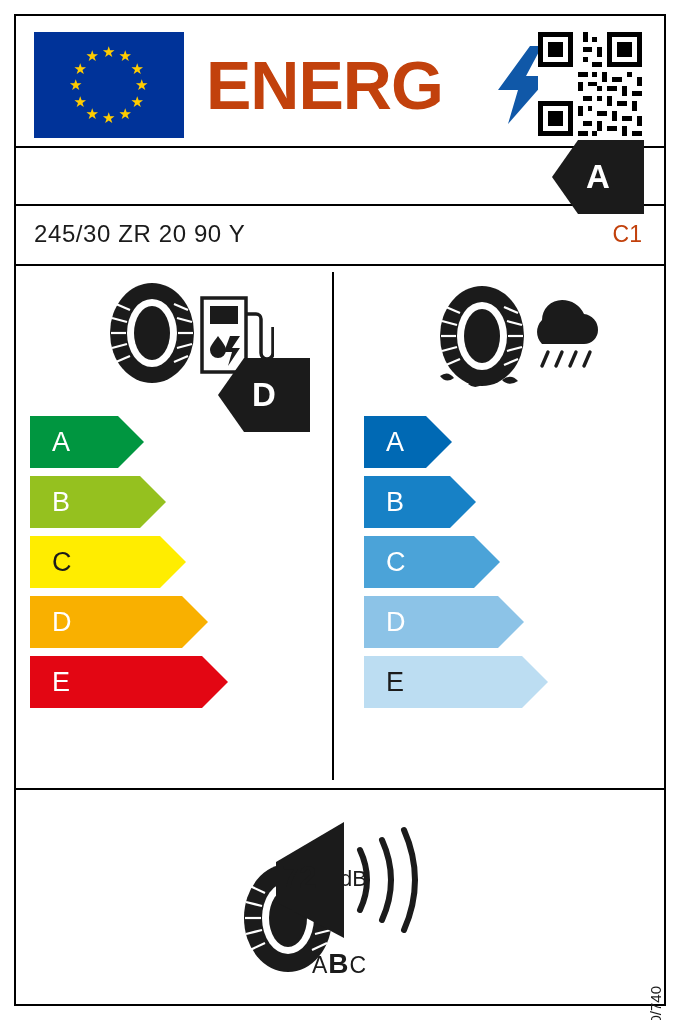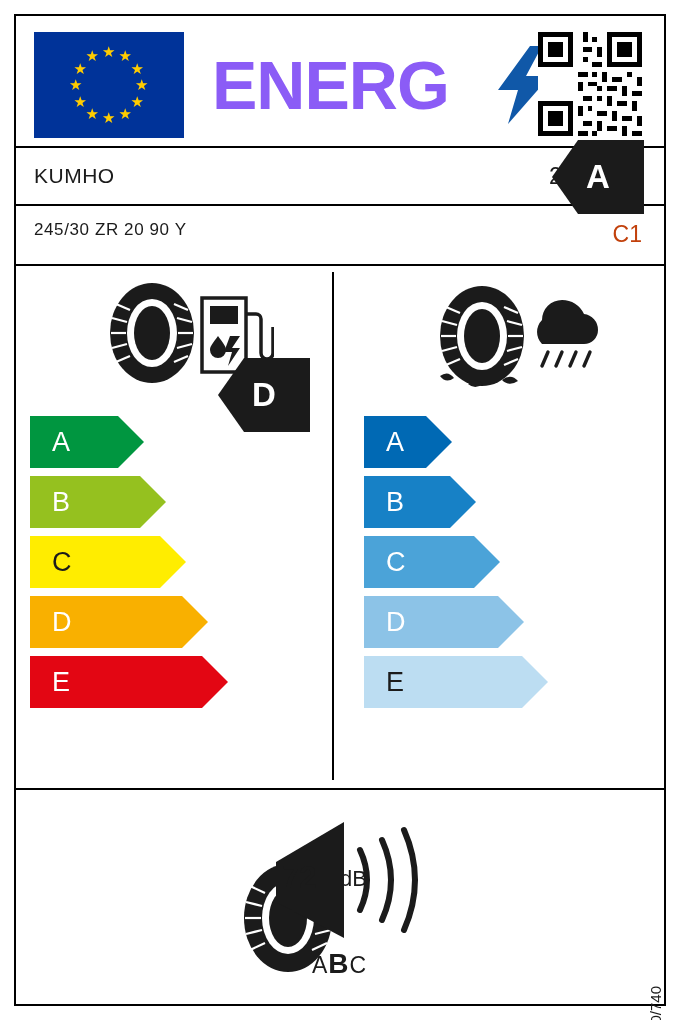--- a/index.html
+++ b/index.html
@@ -47,25 +47,25 @@
     background: #003399;
   }
   .star {
     position: absolute;
     color: #FFCC00;
     font-size: 15px;
     line-height: 15px;
   }
   .energ-word {
     position: absolute;
-    left: 196px;
+    left: 190px;
     top: 30px;
     font-size: 68px;
     font-weight: bold;
-    color: #8b5cf6;
+    color: #c2410c;
     letter-spacing: -1px;
     font-family: "Liberation Sans", sans-serif;
   }
   .bolt {
     position: absolute;
     left: 480px;
     top: 30px;
     width: 56px;
     height: 78px;
   }
@@ -121,21 +121,21 @@
     position: absolute;
     left: 16px;
     top: 206px;
     width: 648px;
     height: 58px;
   }
   .size {
     position: absolute;
     left: 18px;
     top: 14px;
-    font-size: 17px;
+    font-size: 24px;
     color: #1b1b1b;
     letter-spacing: 0.6px;
   }
   .class {
     position: absolute;
     right: 22px;
     top: 15px;
     font-size: 23px;
     color: #c2410c;
   }
@@ -360,24 +360,20 @@
         <rect x="17" y="19" width="1" height="2"></rect>
           <rect x="19" y="20" width="2" height="1"></rect>
         <rect x="8" y="20" width="2" height="1"></rect>
           <rect x="11" y="20" width="1" height="1"></rect>
       </g>
     </svg>
   </div>
 
   <div class="hline" style="top:146px;"></div>
 
-  <div class="brand-row">
-    <div class="brand">KUMHO</div>
-    <div class="code">2310763</div>
-  </div>
 
   <div class="hline" style="top:204px;"></div>
 
   <div class="size-row">
     <div class="size">245/30 ZR 20 90 Y</div>
     <div class="class">C1</div>
   </div>
 
   <div class="hline" style="top:264px;"></div>
 

